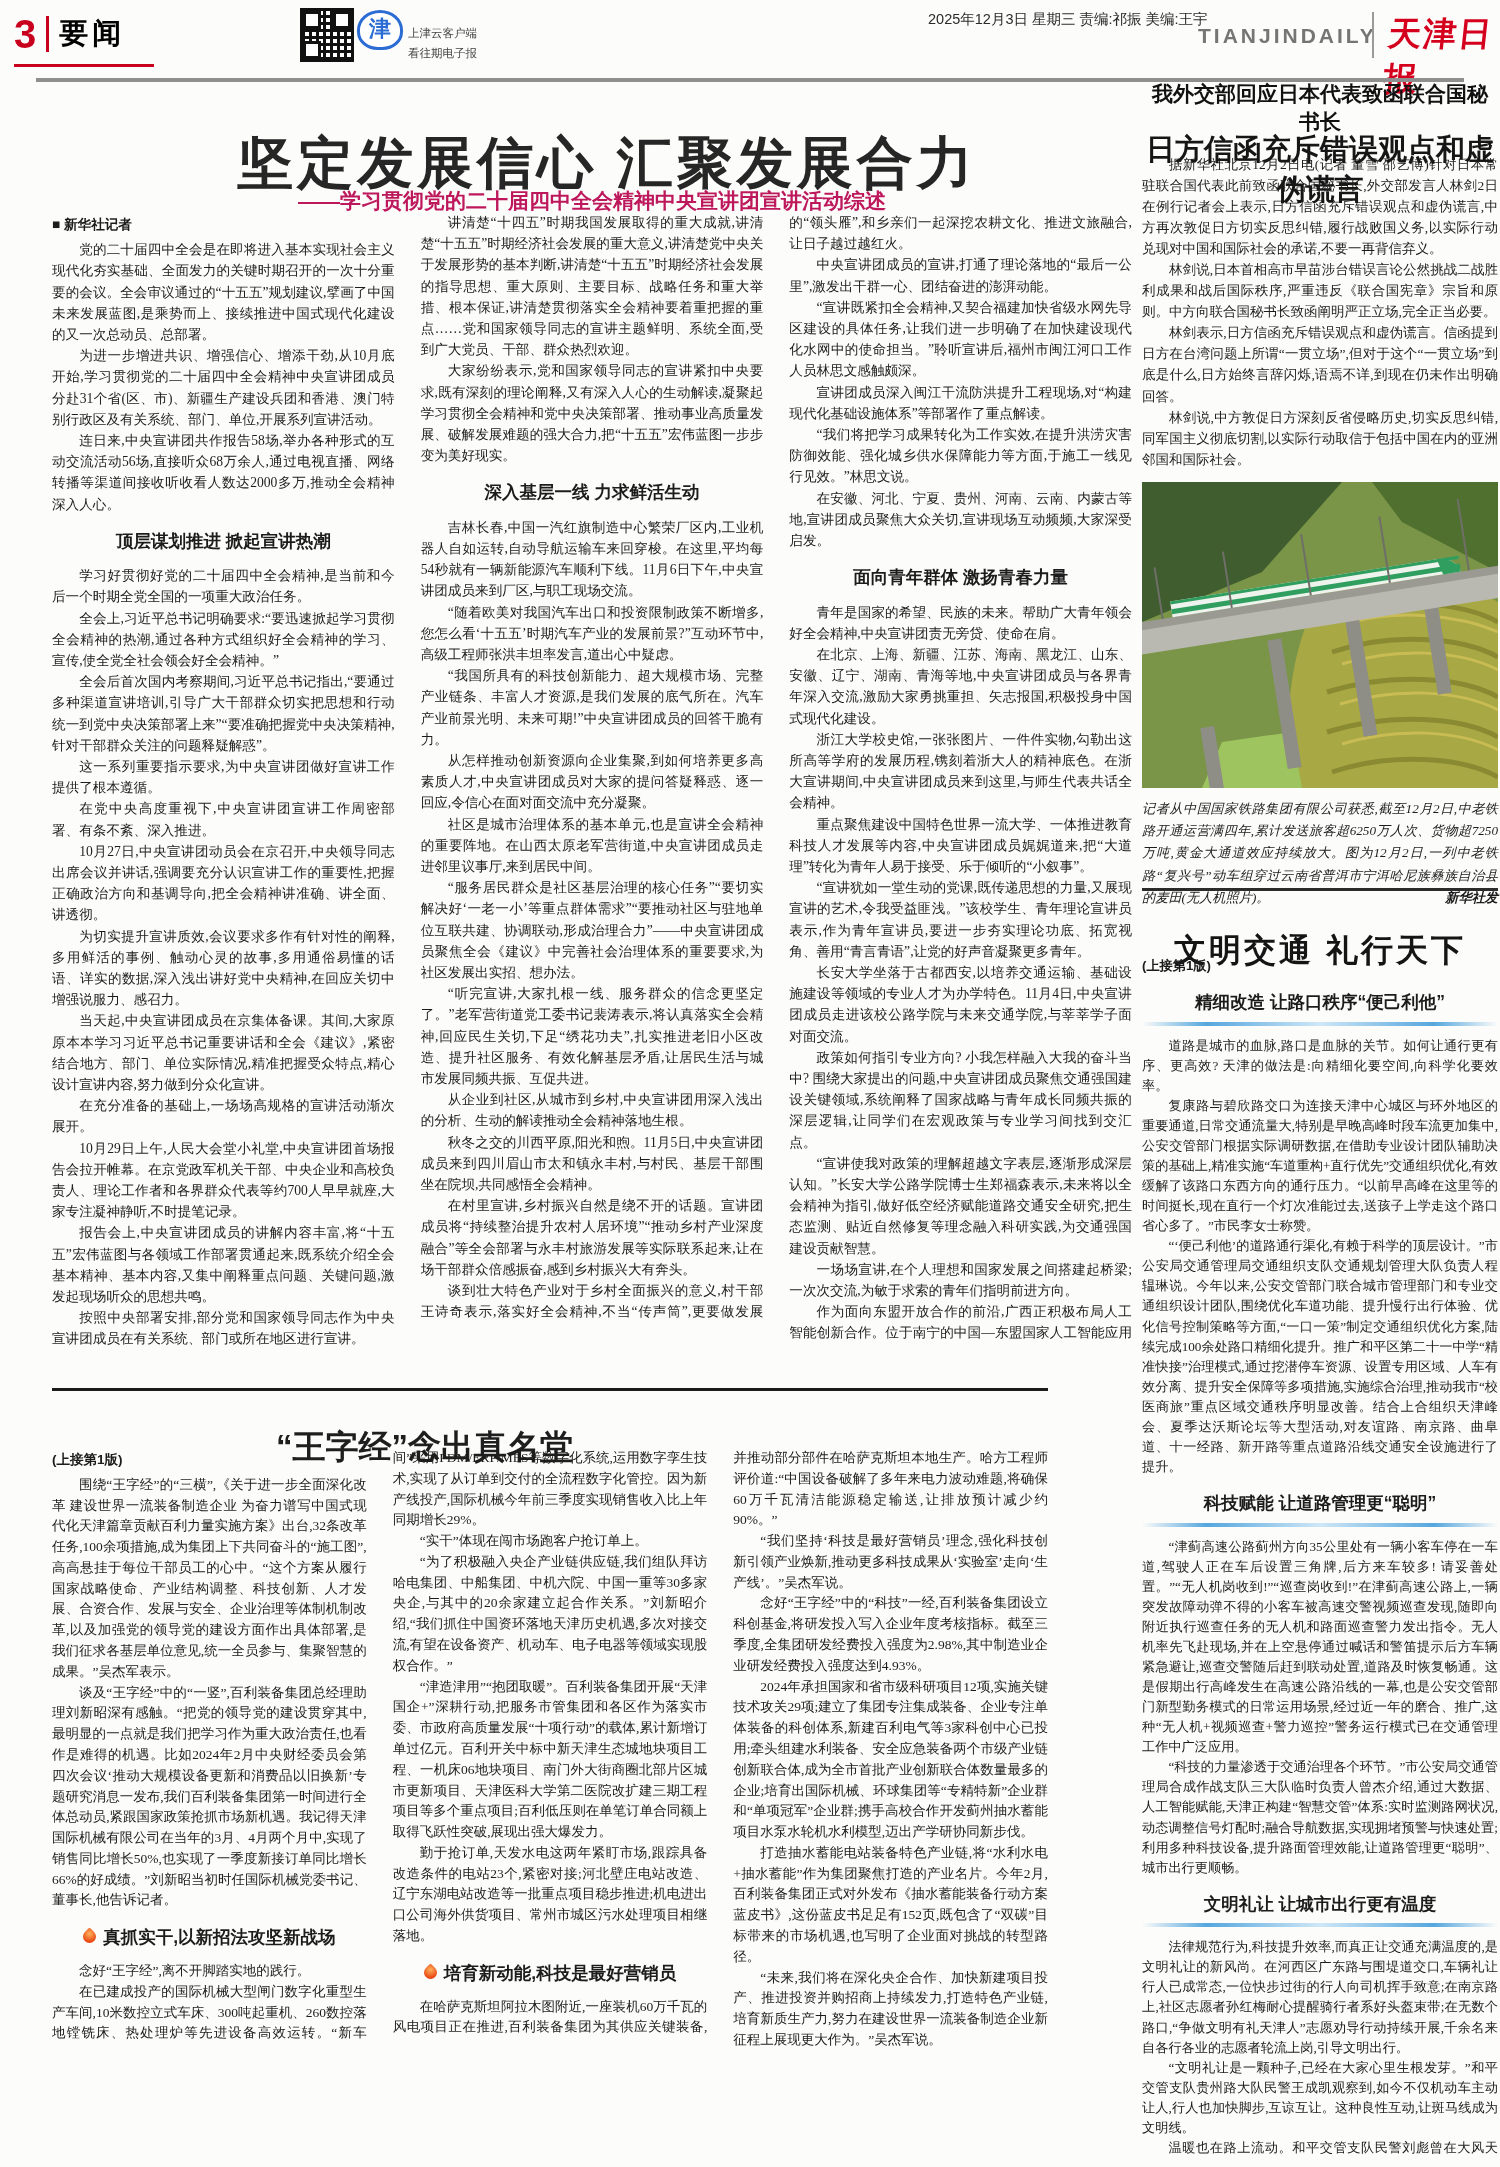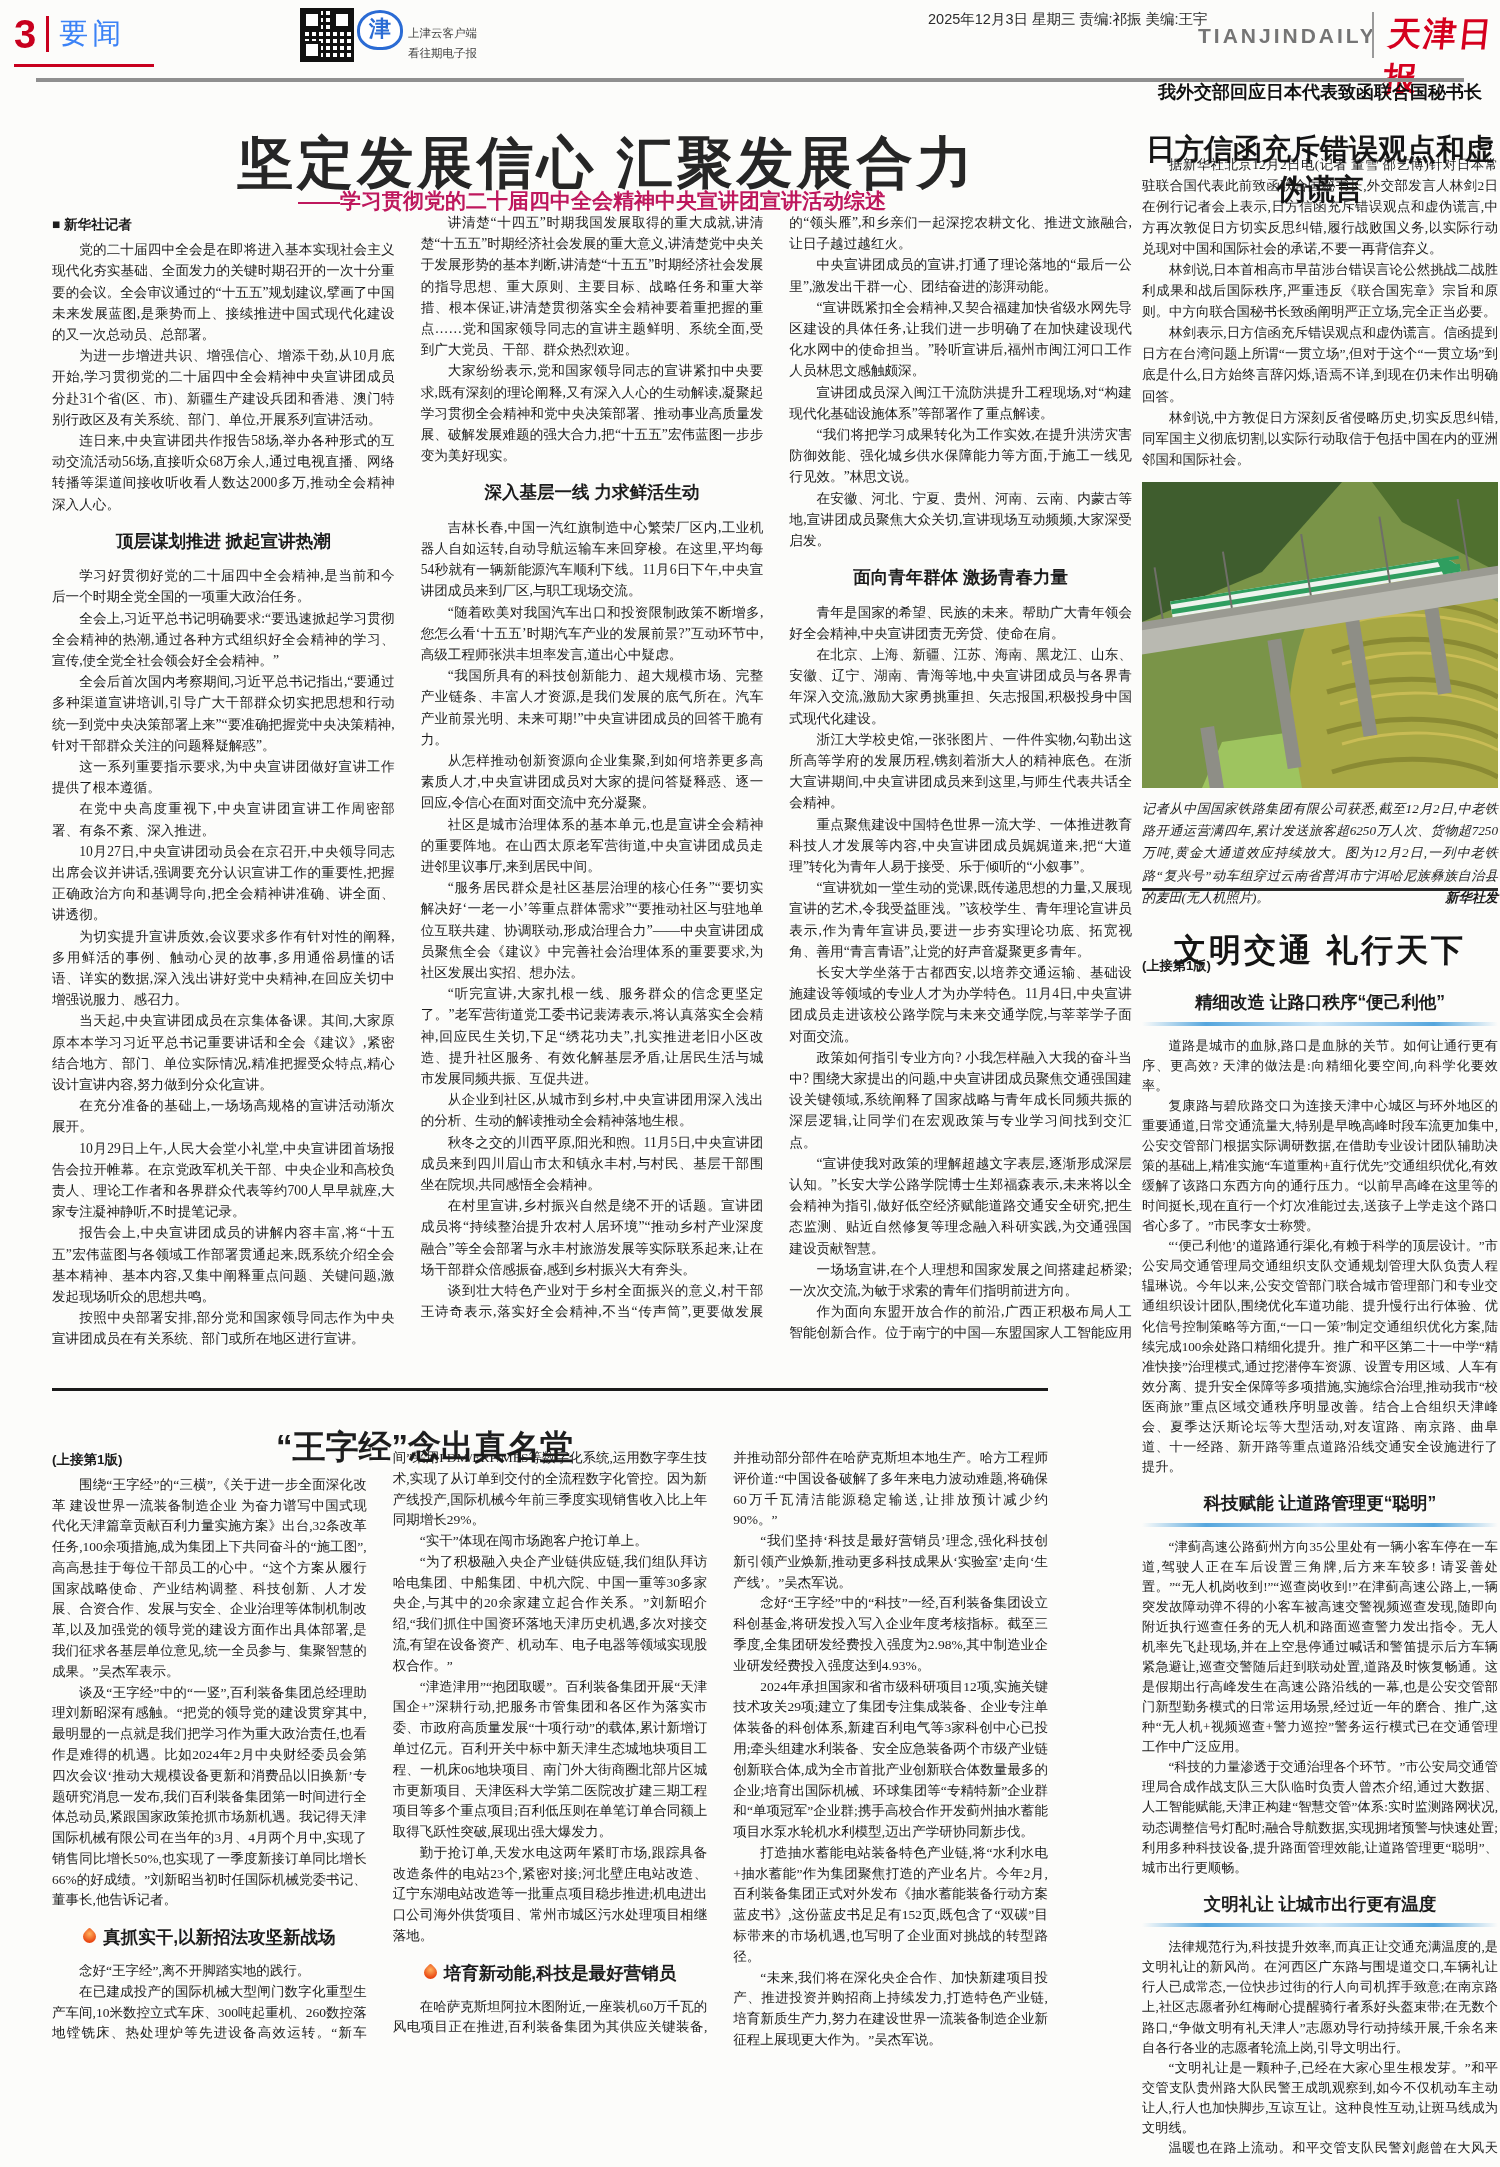--- a/index.html
+++ b/index.html
@@ -3,21 +3,21 @@
 <meta charset="utf-8">
 <style>
   html,body{margin:0;padding:0}
   body{width:1500px;height:2167px;position:relative;background:#fcfcfa;color:#1c1c1c;
        font-family:"Liberation Serif","DejaVu Serif",serif;overflow:hidden}
   .abs{position:absolute}
   
   .page-tag{left:14px;top:14px;display:flex;align-items:center;gap:10px;font-family:"Liberation Sans",sans-serif}
   .page-num{font-size:40px;font-weight:bold;color:#c8001e;line-height:1}
   .tag-vbar{width:3px;height:36px;background:#c8001e}
-  .page-sec{font-size:29px;font-weight:normal;color:#3b82f6;letter-spacing:4px}
+  .page-sec{font-size:29px;font-weight:bold;color:#000000;letter-spacing:4px}
   .tag-rule{left:14px;top:64px;width:140px;height:3px;background:#c8001e}
   .qr{left:300px;top:8px;width:50px;height:50px;border:2px solid #111;background:
       repeating-linear-gradient(0deg,#111 0 3px,transparent 3px 7px),
       repeating-linear-gradient(90deg,#111 0 3px,#fff 3px 7px)}
   .qr i{position:absolute;width:12px;height:12px;border:3px solid #111;background:#fff}
   .qr i:nth-child(1){left:1px;top:1px}.qr i:nth-child(2){right:1px;top:1px}.qr i:nth-child(3){left:1px;bottom:1px}
   .cloud{left:356px;top:10px;width:48px;height:42px;text-align:center}
   .cloud .bubble{display:inline-block;width:40px;height:34px;border:3px solid #2a6bd4;border-radius:50% 50% 45% 45%;
       color:#2a6bd4;font-weight:bold;font-size:22px;line-height:32px;font-family:"Liberation Sans",sans-serif;background:#fff}
   .cloud-cap{left:408px;top:24px;font-size:11.5px;line-height:1.7;color:#444;font-family:Liberation Serif, serif}
@@ -35,21 +35,21 @@
   .lead-body{left:52px;top:212px;width:1080px;height:1152px;column-count:3;column-gap:26px;
       font-size:13.6px;line-height:1.56;text-align:justify;overflow:hidden}
   .lead-end-rule{left:52px;top:1388px;width:996px;height:3px;background:#1b1b1b}
   
   .jump-hl{left:276px;top:1398px;width:510px;font-family:"Liberation Sans",sans-serif;
       font-weight:bold;font-size:33px;color:#1e1e1e}
   .jump-body{left:52px;top:1448px;width:996px;height:707px;column-count:3;column-gap:26px;
       font-size:13.5px;line-height:1.54;text-align:justify;overflow:hidden}
   
   .kicker{left:1142px;top:80px;width:356px;text-align:center;font-family:Liberation Mono, monospace;
-      font-weight:bold;font-size:18px;color:#111}
+      font-weight:bold;font-size:21px;color:#111}
   .r-hl{left:1142px;top:106px;width:356px;text-align:center;font-family:"Liberation Sans",sans-serif;
       font-weight:bold;font-size:29px;color:#161616}
   .r-body{left:1142px;top:154px;width:356px;height:324px;font-size:13.5px;line-height:1.56;
       text-align:justify;overflow:hidden}
   .photo{left:1142px;top:482px;width:356px;height:306px;overflow:hidden;background:#6f8c42}
   .caption{left:1142px;top:798px;width:356px;font-size:13.2px;line-height:1.68;text-align:justify;font-style:italic}
   .credit{text-align:right;font-weight:bold;font-style:italic;margin-top:-22px}
   .photo-rule{left:1142px;top:888px;width:356px;height:3px;background:#2b2b2b}
   .civ-hl{left:1142px;top:902px;width:356px;text-align:center;font-family:"Liberation Sans",sans-serif;
       font-weight:bold;font-size:32px;letter-spacing:3px;color:#151515}

